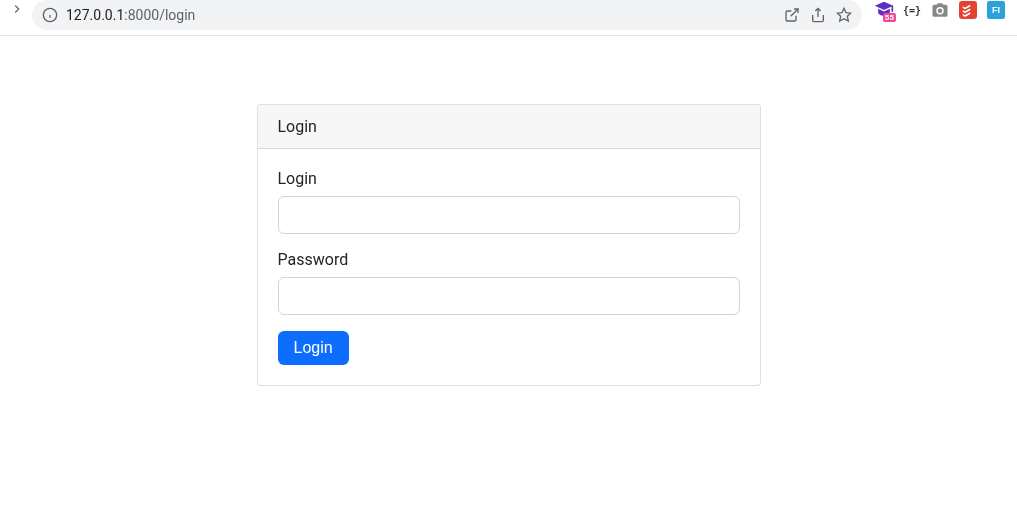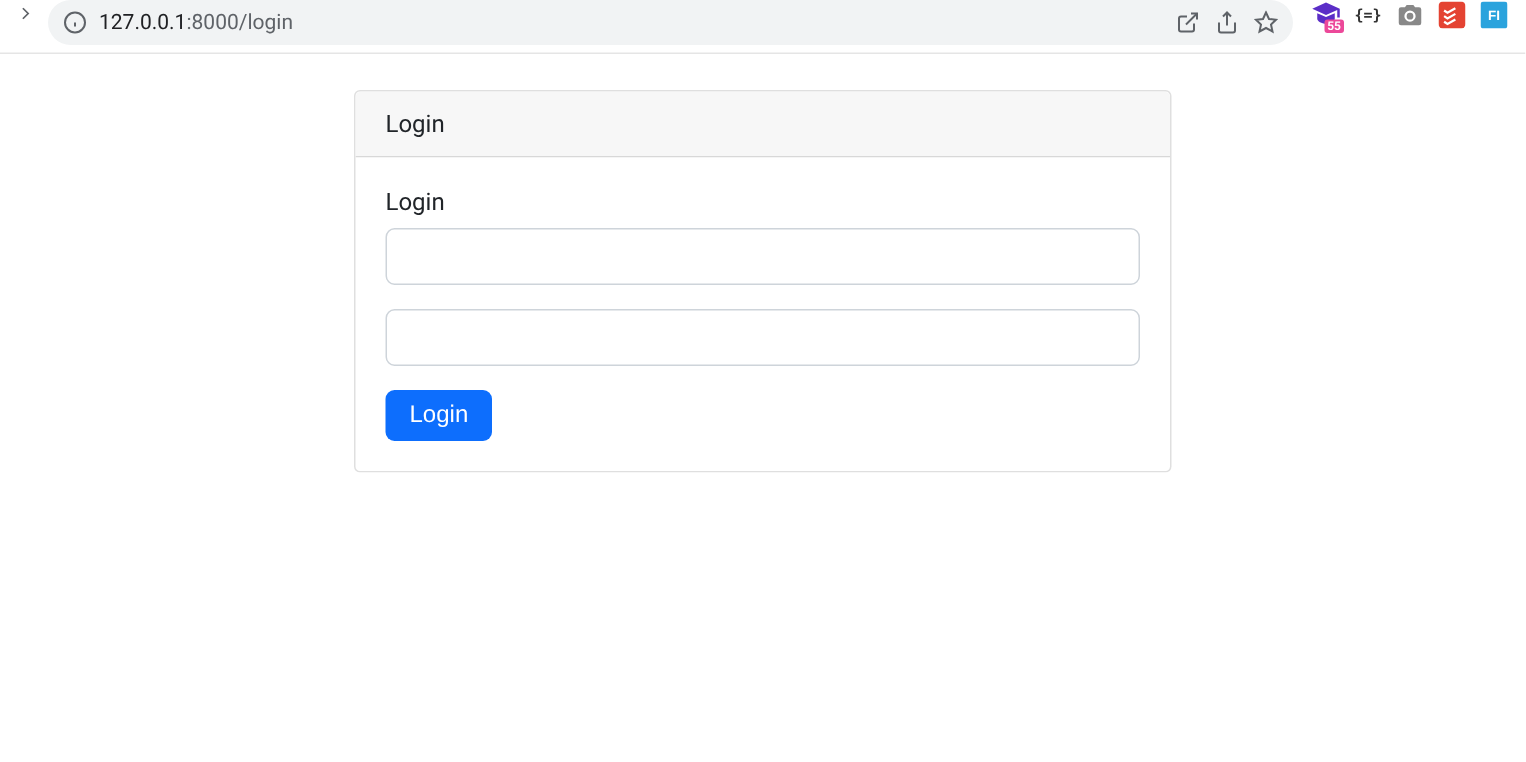--- a/index.html
+++ b/index.html
@@ -71,24 +71,25 @@
       font-size: 11px;
       font-weight: bold;
     }
     
     .page {
       padding-top: 24px;
       display: flex;
       justify-content: center;
     }
     .card {
-      width: 545px;
+      width: 504px;
       border: 1px solid rgba(0,0,0,0.125);
       border-radius: 4px;
       background: #fff;
+      margin-top: 44px;
     }
     .card-header {
       padding: 12px 20px;
       background: #f7f7f7;
       border-bottom: 1px solid rgba(0,0,0,0.125);
       border-radius: 4px 4px 0 0;
       font-size: 16px;
       color: #212529;
     }
     .card-body {
@@ -198,19 +199,20 @@
 <div class="page">
   <div class="card">
     <div class="card-header">Login</div>
     <div class="card-body">
       <form>
         <div class="form-group">
           <label class="form-label">Login</label>
           <input type="email" class="form-control" style="">
         </div>
         <div class="form-group">
+          <label class="form-label">Password</label>
           <input type="password" class="form-control" style="">
         </div>
         <button type="submit" class="btn-primary">Login</button>
       </form>
     </div>
   </div>
 </div>
 
 </body></html>

